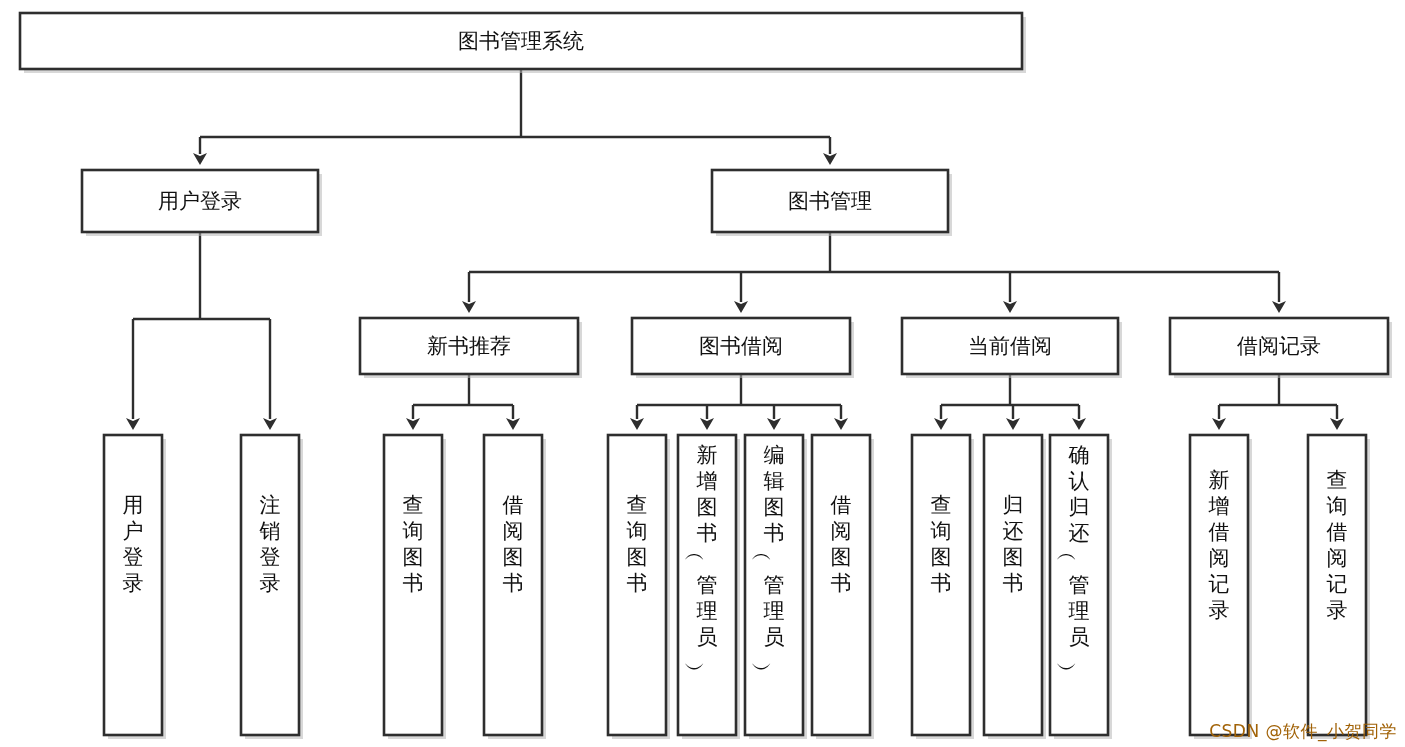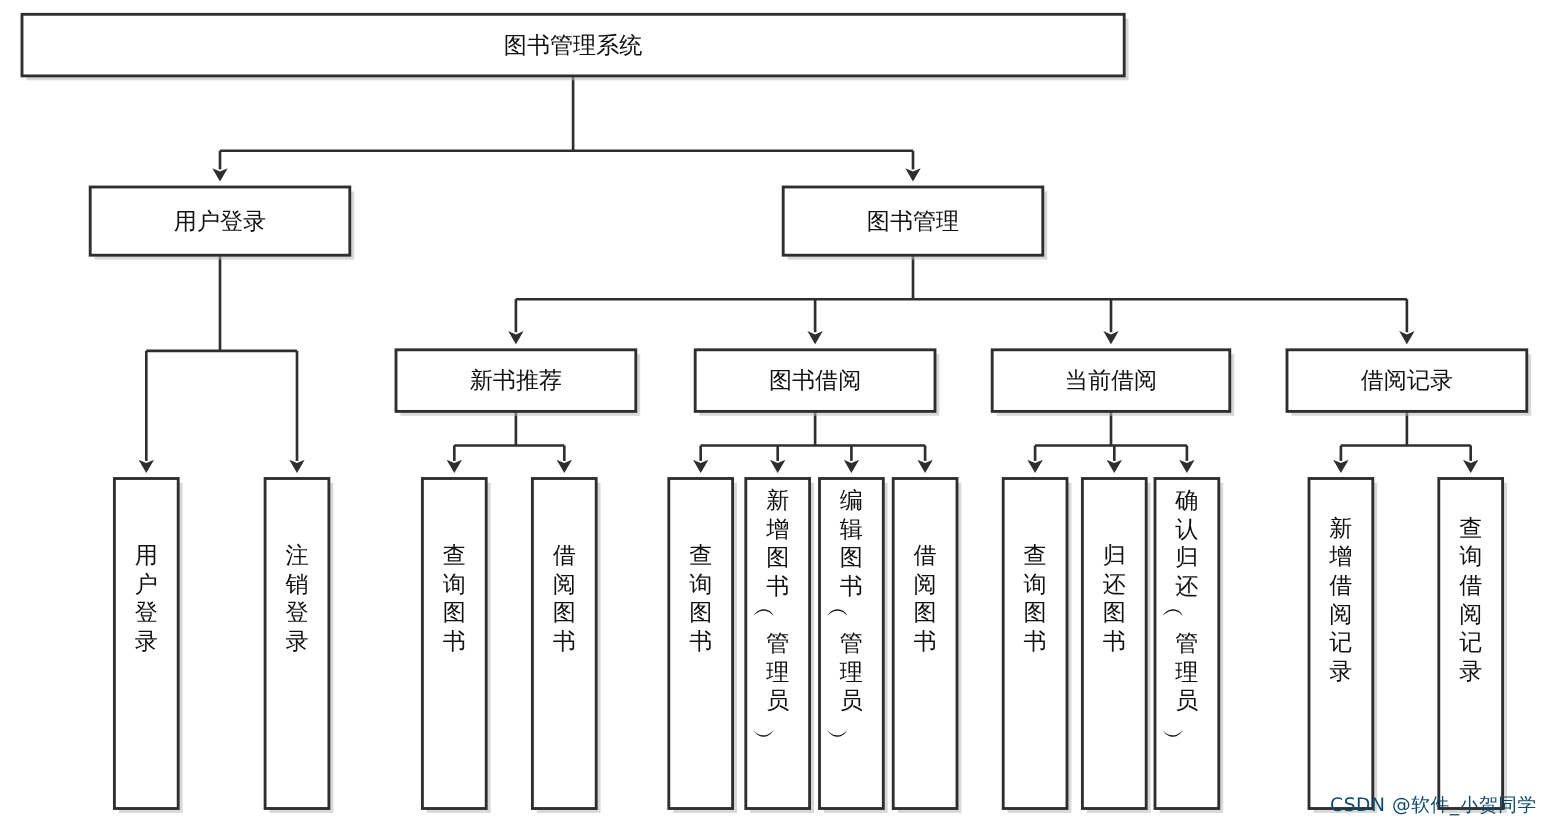--- a/index.html
+++ b/index.html
@@ -57,21 +57,21 @@
     fill: #111111;
     font-size: 21px;
     text-anchor: middle;
   }
   .watermark {
     position: absolute;
     right: 8px;
     bottom: 4px;
     font-family: "DejaVu Sans", "Liberation Sans", sans-serif;
     font-size: 17px;
-    color: #0c4a6e;
+    color: #a16207;
     white-space: nowrap;
     letter-spacing: 0.5px;
     user-select: none;
   }
 </style>
 </head>
 <body>
 
 <div id="diagram-root">
 

